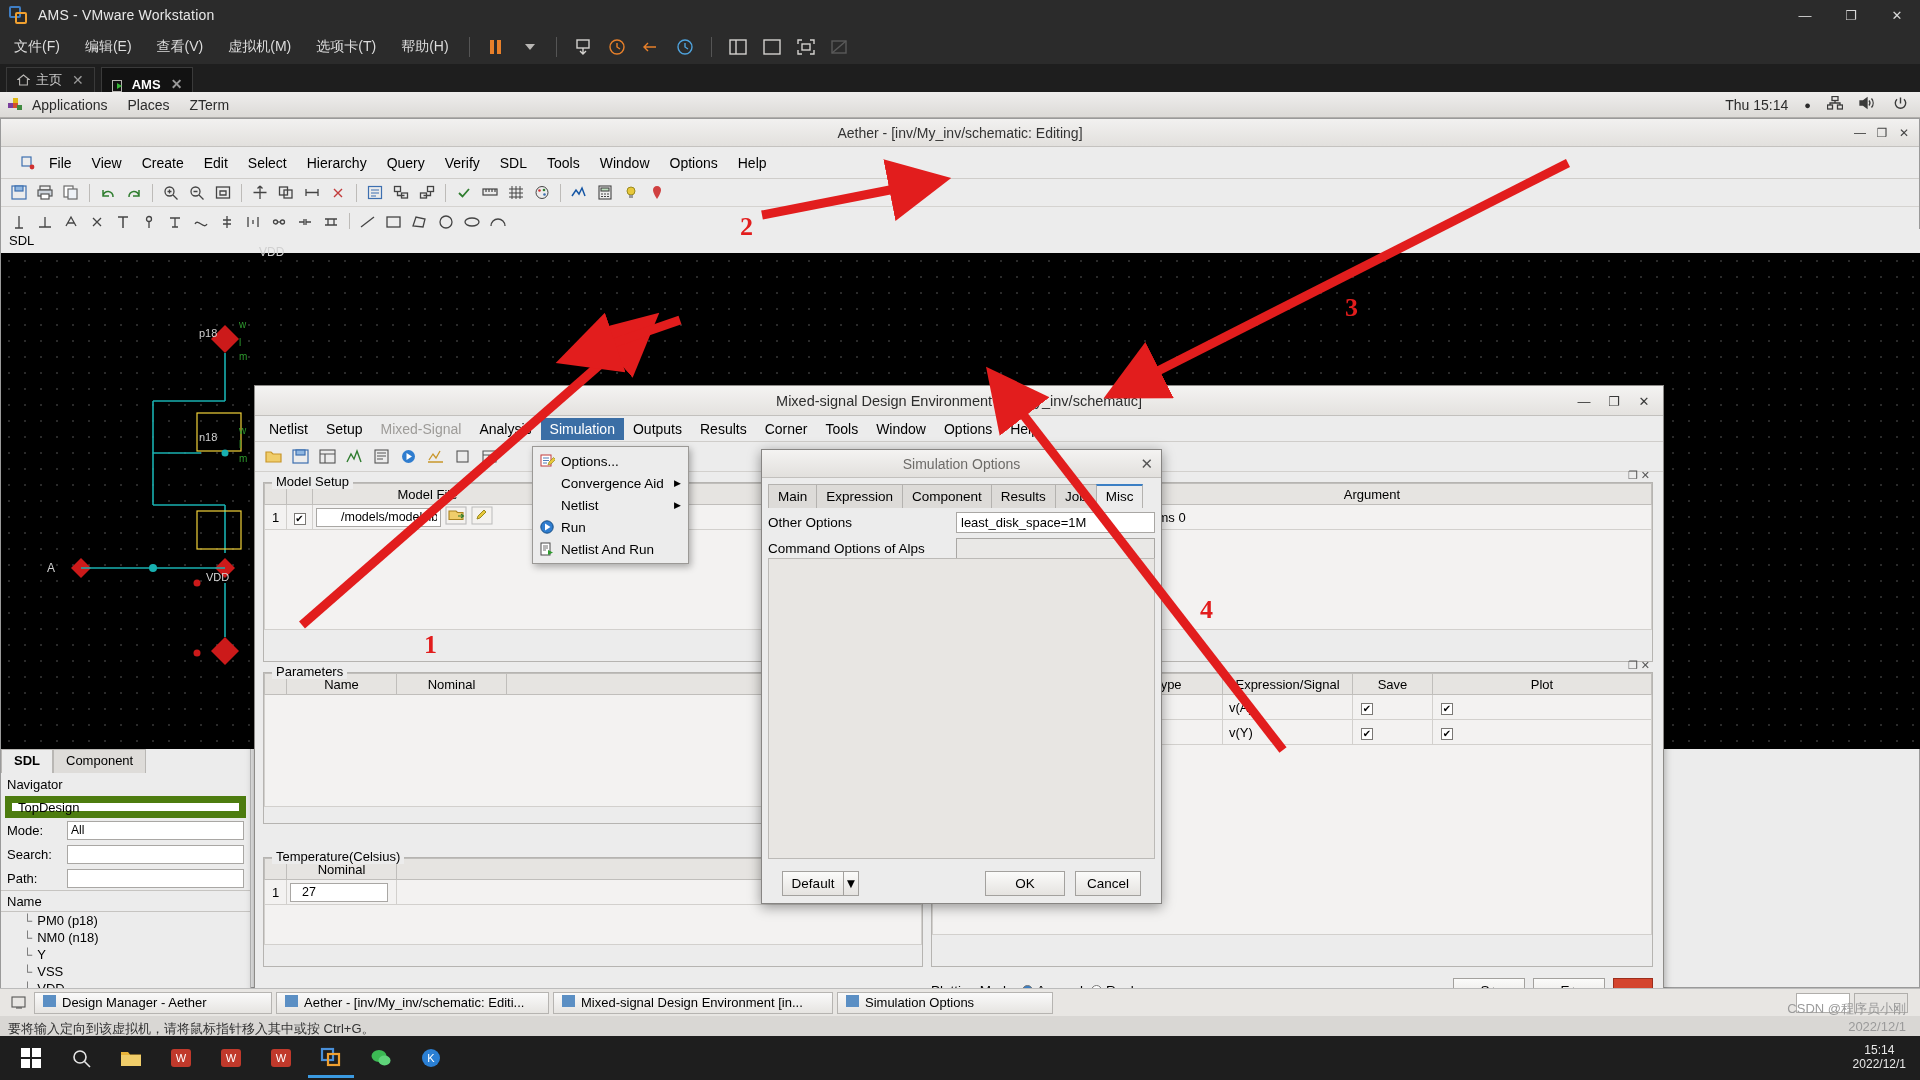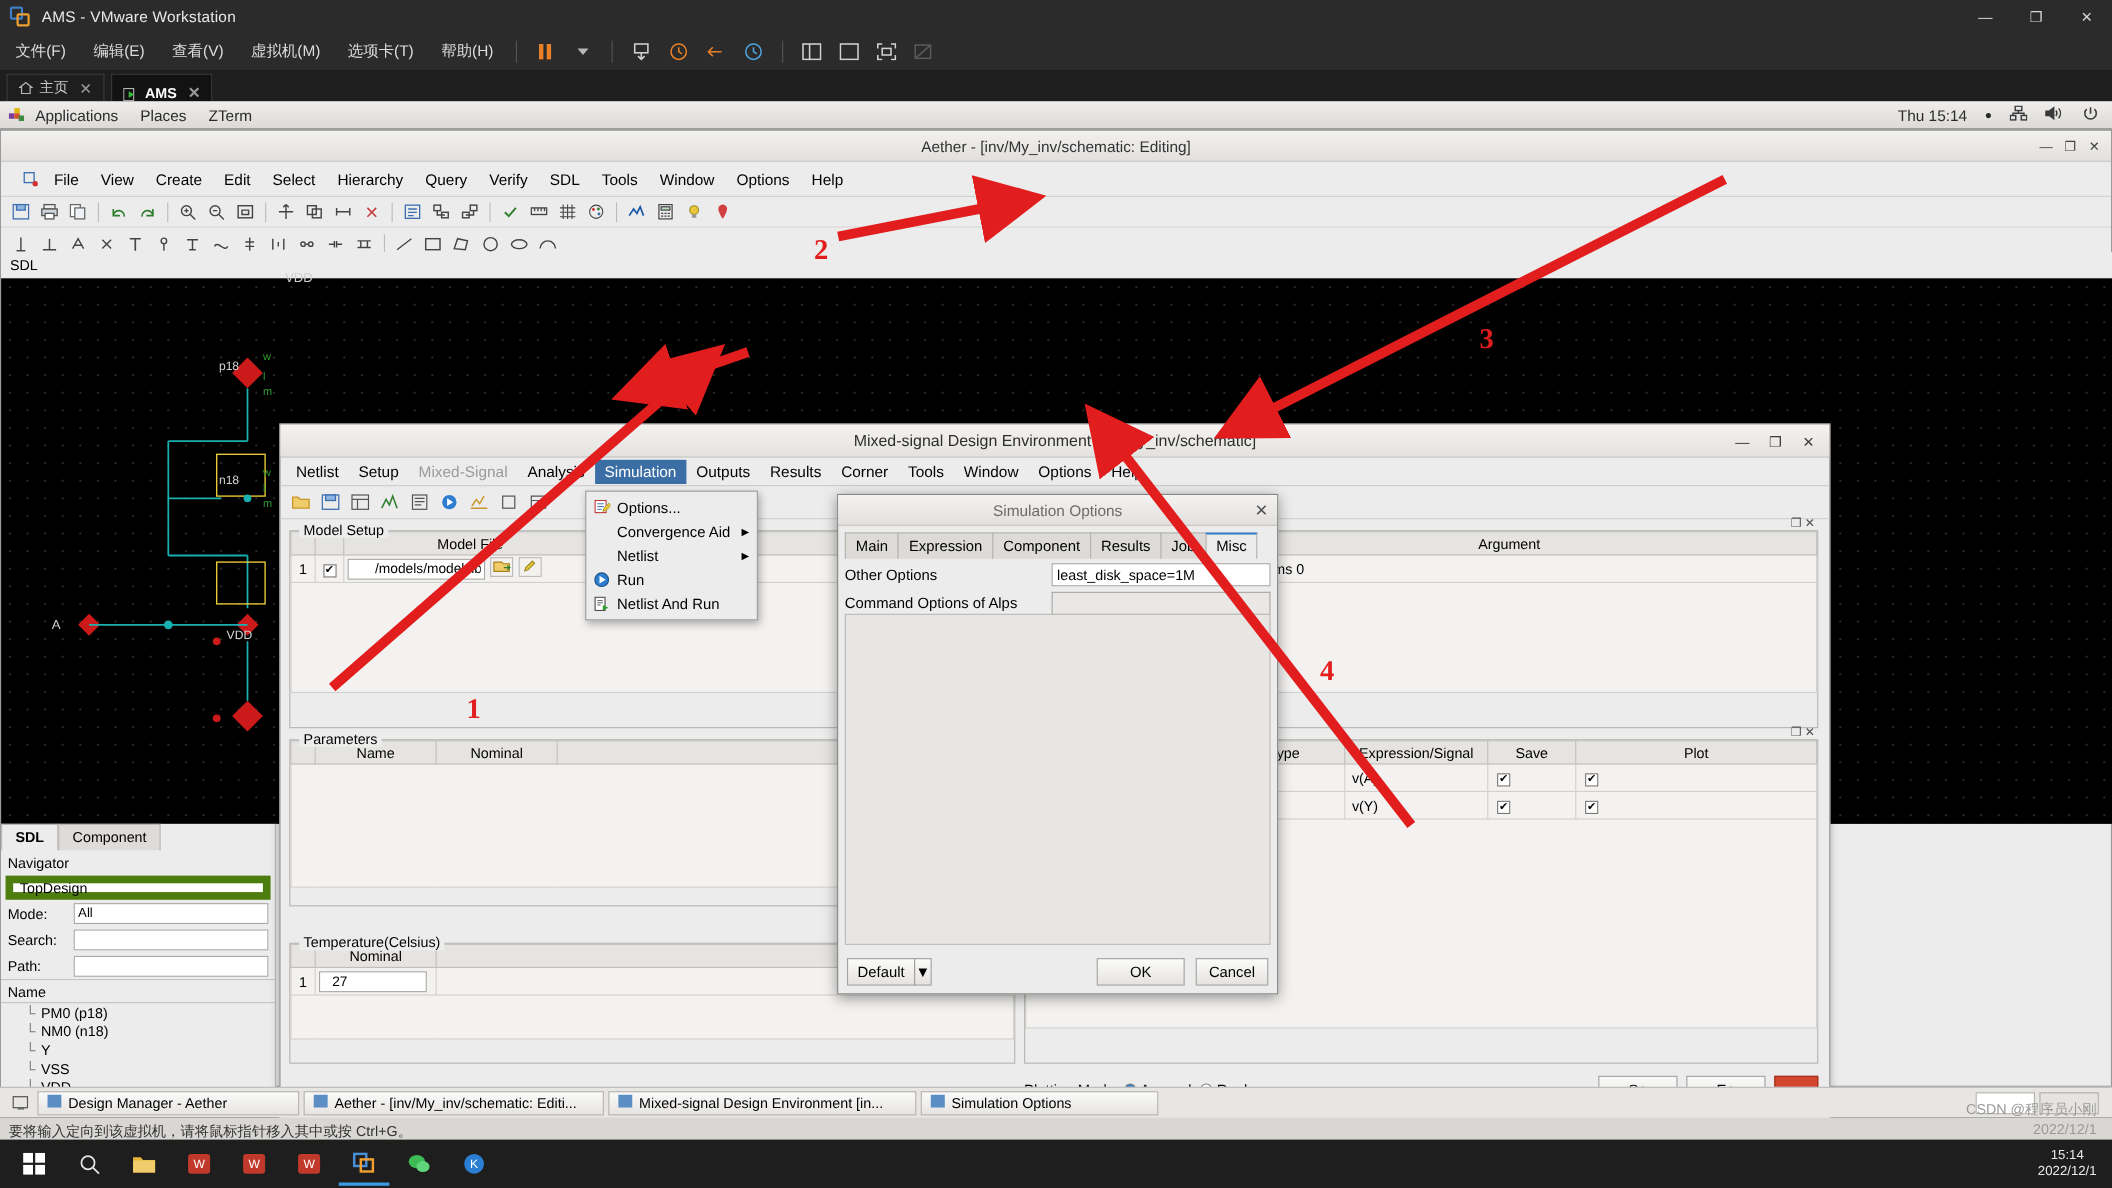--- a/index.html
+++ b/index.html
@@ -151,21 +151,21 @@
   .so-tab { font-size:13.5px; padding:4px 9px; border:1px solid #b4b2af; border-bottom:none;
             background:#dddbd8; margin-right:-1px; }
   .so-tab.active { background:#ececec; border-top:2px solid #3b7fc4; padding-top:3px; }
   .so-form { padding:0 6px; }
   .so-row { display:flex; align-items:center; height:24px; margin-top:2px; }
   .so-row .lb { width:188px; font-size:13.5px; }
   .so-row .fld { flex:1; height:21px; border:1px solid #a9a7a4; background:#fff; font-size:13px;
                  padding:1px 4px; font-family:"Liberation Sans",sans-serif; }
   .so-row .fld.ro { background:#e9e8e6; }
   #so-body { position:absolute; left:6px; top:108px; right:6px; bottom:44px; border:1px solid #bcbab7; background:#e8e6e3; }
-  #so-buttons { position:absolute; left:0; right:0; bottom:0; height:40px; display:flex; align-items:center; padding:0 8px;justify-content:flex-end; }
+  #so-buttons { position:absolute; left:0; right:0; bottom:0; height:40px; display:flex; align-items:center; padding:0 20px;justify-content:flex-end; }
   .btn { border:1px solid #a3a19e; background:linear-gradient(#fbfbfa,#e5e3e0); font-size:13.5px;
          padding:4px 0; text-align:center; font-family:"Liberation Sans",sans-serif; }
 
   
   #simmenu { position:absolute; left:531px; top:327px; width:157px; background:#ececec;
              border:1px solid #9b9996; box-shadow:2px 3px 7px rgba(0,0,0,.3); z-index:50; padding:3px 0; }
   .mitem { height:22px; display:flex; align-items:center; font-size:13.5px; padding-left:4px; position:relative; }
   .mitem .mi-ico { width:20px; display:flex; align-items:center; justify-content:center; }
   .mitem .arr { position:absolute; right:7px; font-size:9px; }
 

